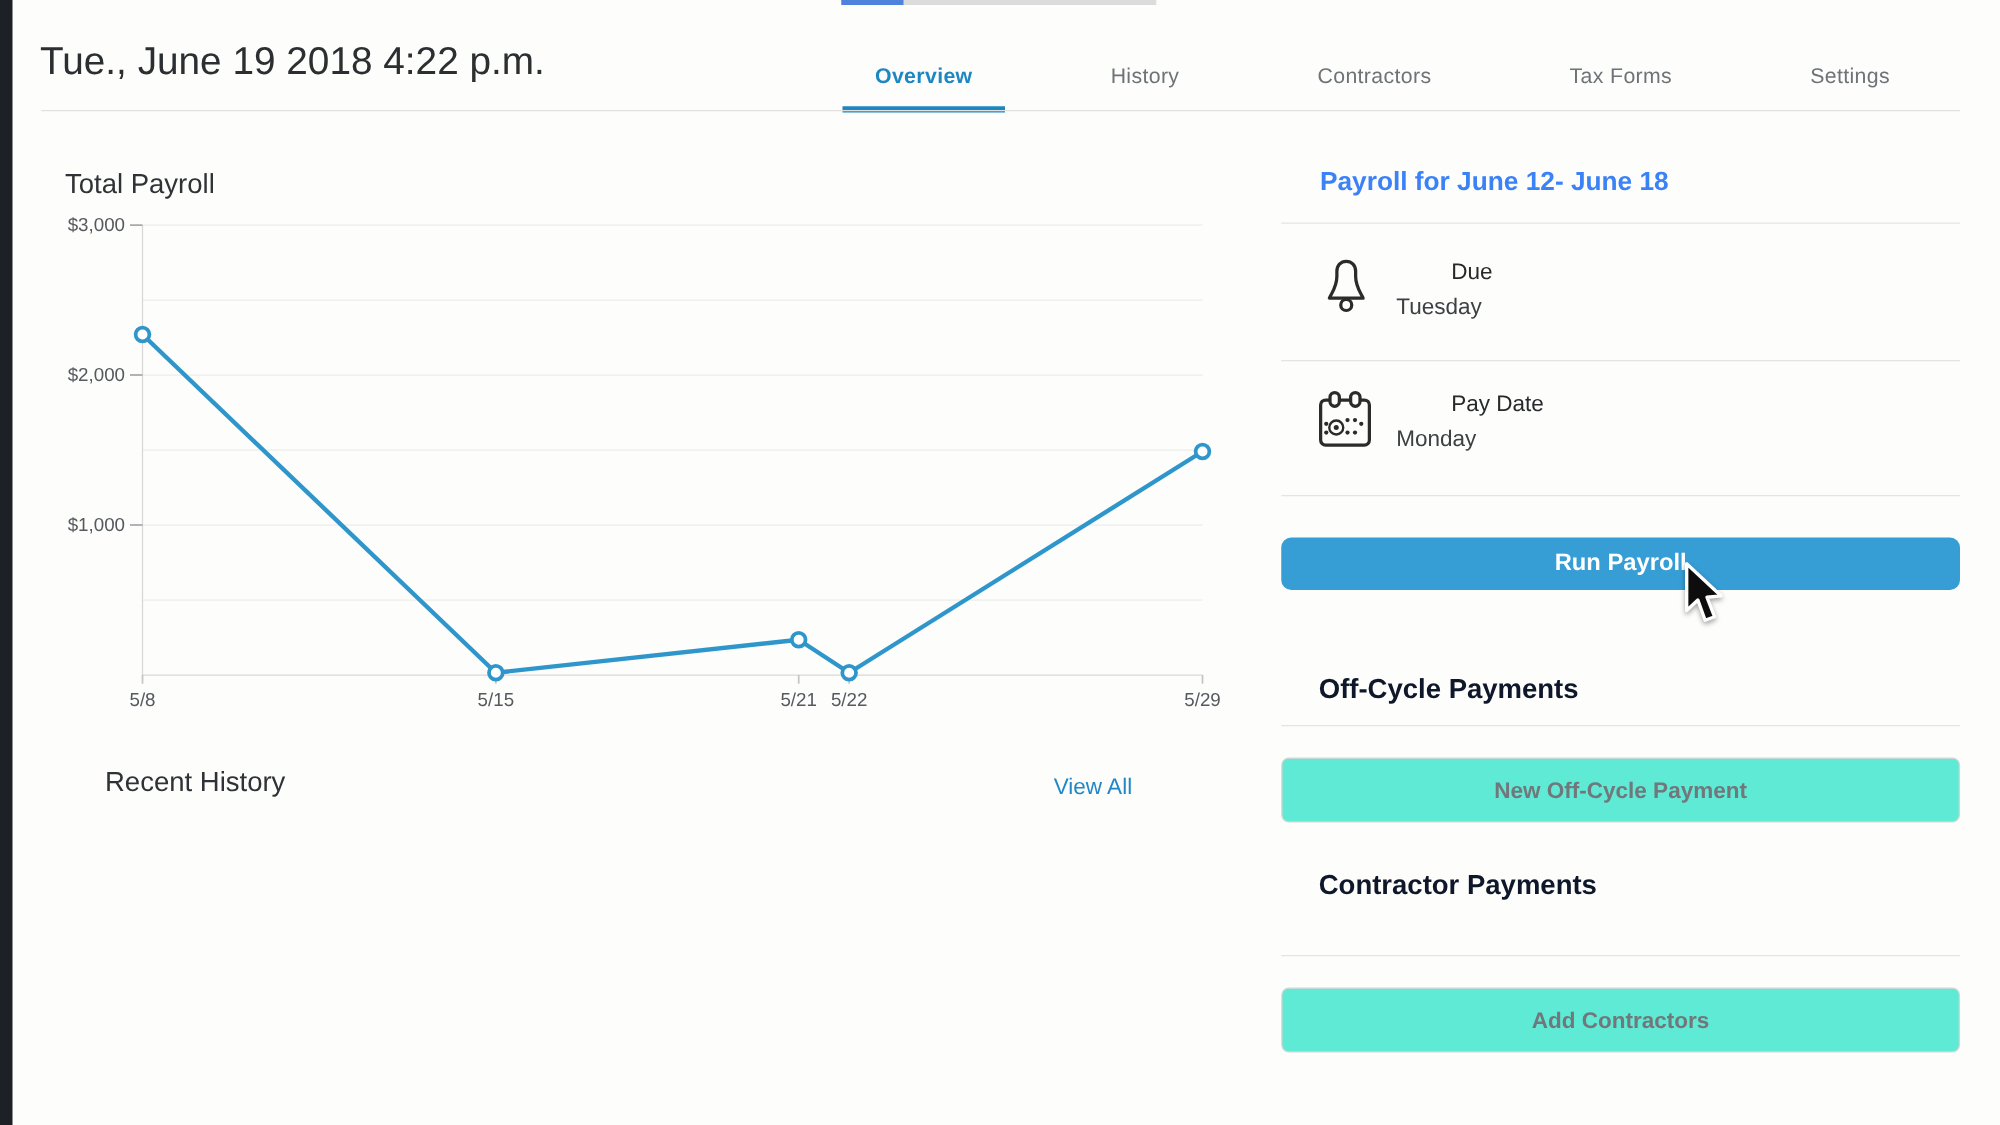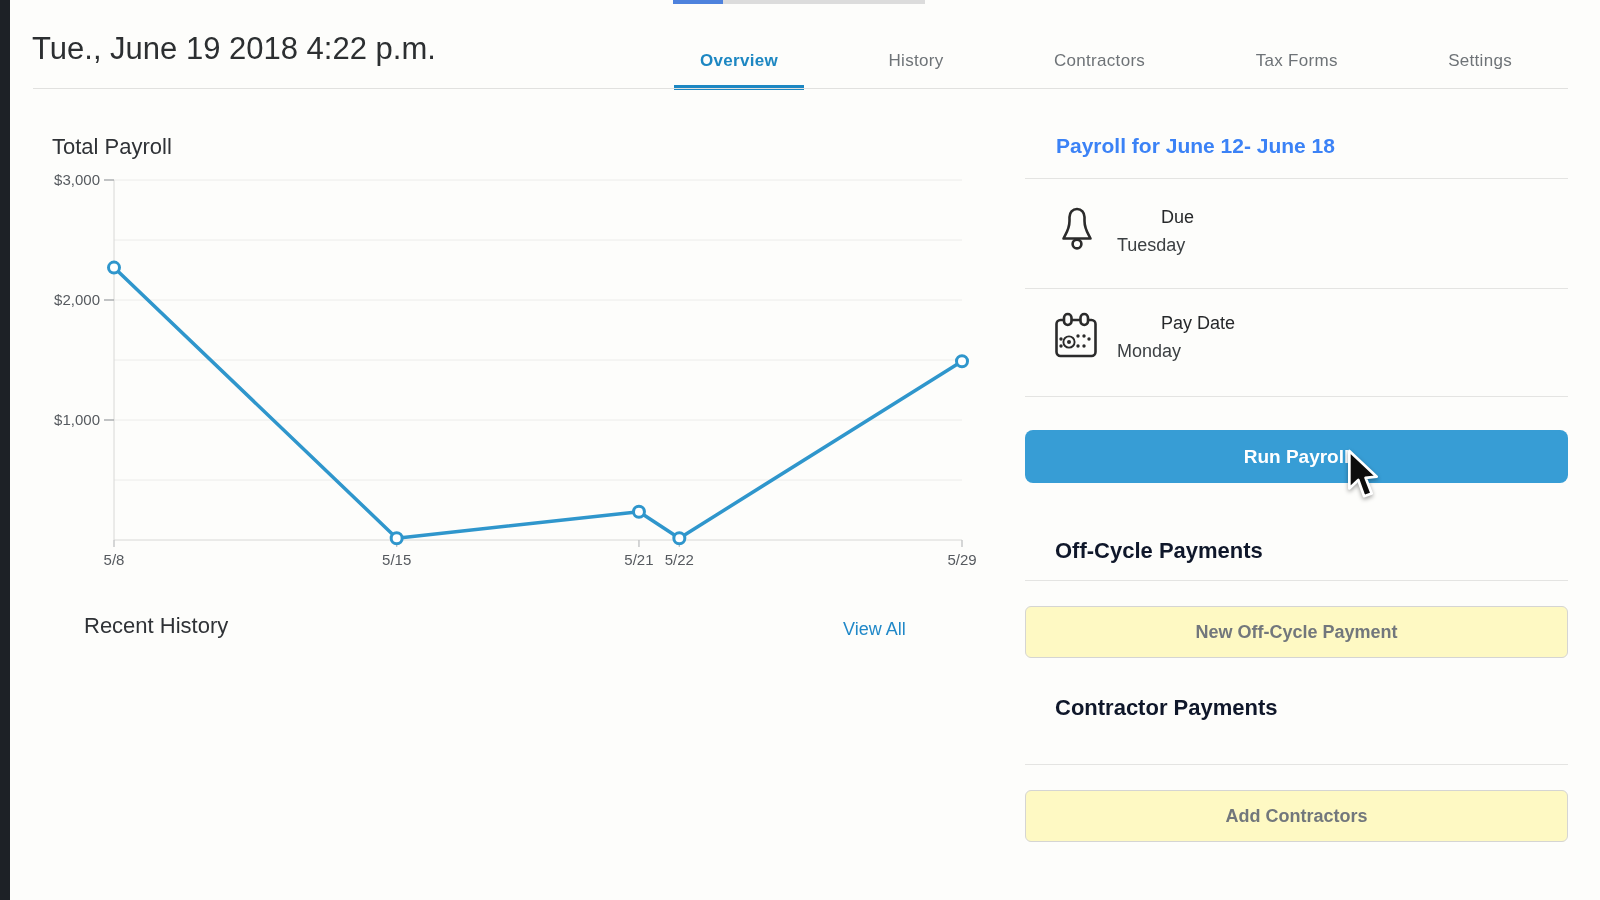--- a/index.html
+++ b/index.html
@@ -65,22 +65,22 @@
   .calendar-icon{left:29px;top:192px;}
   .row-label{position:absolute;left:92px;font-size:18px;font-weight:normal;color:#27292b;margin-left:44px;}
   .row-value{position:absolute;left:92px;font-size:18px;color:var(--ink-soft);}
   .due-label{top:87px;} .due-value{top:115px;}
   .pay-label{top:193px;} .pay-value{top:221px;text-align:right;}
 
   .btn{
     position:absolute;left:0;width:543px;display:flex;align-items:center;justify-content:center;
     font-size:18px;font-weight:bold;cursor:pointer;white-space:nowrap;
   }
-  .btn-primary{top:310px;height:53px;background:var(--btn-blue);color:#ffffff;border:none;border-radius:8px;font-size:19px;}
-  .btn-secondary{height:52px;background:#fef9c3;color:#72777c;border:1px solid #d5d5d3;border-radius:6px;}
+  .btn-primary{top:310px;height:42px;background:var(--btn-blue);color:#ffffff;border:none;border-radius:8px;font-size:19px;}
+  .btn-secondary{height:52px;background:#5eead4;color:#72777c;border:1px solid #d5d5d3;border-radius:6px;}
   .btn-offcycle{top:486px;}
   .btn-contractors{top:670px;text-align:center;}
 
   .section-title{position:absolute;left:30px;font-size:22px;color:#0f172a;white-space:nowrap;}
   .offcycle-title{top:418px;}
   .contractor-title{top:575px;}
 
   .cursor{left:1346px;top:449px;filter:drop-shadow(0 2px 2px rgba(0,0,0,.35));}
 </style>
 </head>

